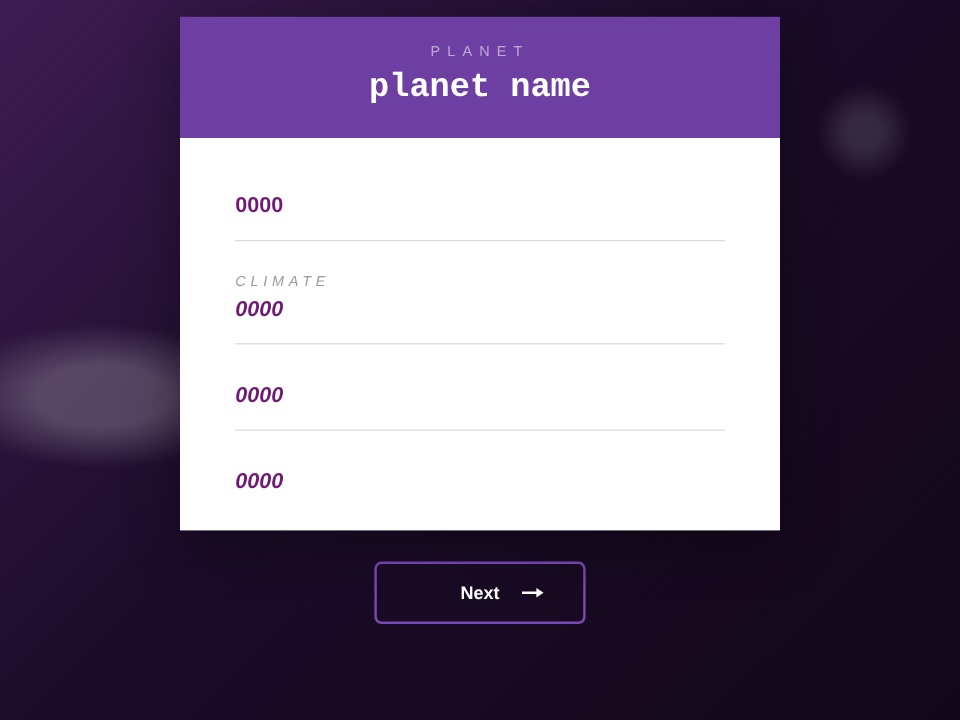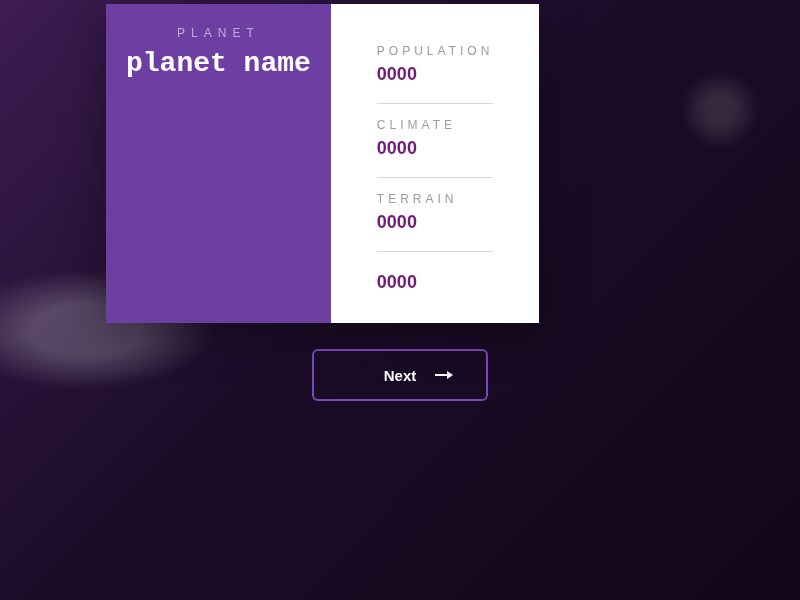--- a/index.html
+++ b/index.html
@@ -5,23 +5,23 @@
   * { box-sizing: border-box; margin: 0; padding: 0; }
   html, body { width: 800px; height: 600px; overflow: hidden; font-family: "Segoe UI", Arial, sans-serif; }
   body {
     background:
       radial-gradient(circle at 720px 110px, rgba(255,255,255,0.12) 0 14px, rgba(255,255,255,0) 40px),
       radial-gradient(ellipse at 85px 330px, rgba(255,255,255,0.22) 0 55px, rgba(255,255,255,0) 130px),
       linear-gradient(135deg, #3d1c52 0%, #1b0c28 45%, #120718 100%);
     display: flex; flex-direction: column; align-items: center;
   }
   .card {
-    width: 588px;
-    margin-top: 4px;
-    display: flex; flex-direction: row;
+    width: 500px;
+    margin-top: 14px;
+    display: flex; flex-direction: column;
     filter: drop-shadow(0 10px 22px rgba(0,0,0,0.35));
   }
   .card-header {
     background: #6e3fa3;
     color: #fff;
     text-align: center;
     padding: 22px 20px 26px 20px;
   }
   .eyebrow {
     font-size: 12px;
@@ -33,21 +33,21 @@
     font-size: 28px;
     font-weight: 700;
     margin-top: 8px;
     font-family: Liberation Mono, monospace;
   }
   .card-body {
     background: #ffffff;
     padding: 30px 46px 30px 46px;
   }
   .field { padding: 10px 0 18px 0; }
-  .field + .field { border-top: 1px solid #d8d8de; padding-top: 14px; }
+  .field + .field { border-top: 1px solid #d8d8de; padding-top: 26px; font-style: italic; }
   .field:last-child { padding-bottom: 0; }
   .label {
     font-size: 12px;
     letter-spacing: 4px;
     color: #9a9aa5;
     font-weight: 500;
   }
   .value {
     font-size: 18px;
     font-weight: 700;
@@ -72,31 +72,29 @@
 <body>
 
 <div class="card">
   <div class="card-header">
     <div class="eyebrow">PLANET</div>
     <div class="title">planet name</div>
   </div>
   <div class="card-body">
 
     <div class="field">
-      <div class="label">POPULATION</div>
       <div class="value">0000</div>
     </div>
 
     <div class="field">
       <div class="label">CLIMATE</div>
       <div class="value">0000</div>
     </div>
 
     <div class="field">
-      <div class="label">TERRAIN</div>
       <div class="value">0000</div>
     </div>
 
     <div class="field">
       <div class="value">0000</div>
     </div>
 
   </div>
 </div>
 

